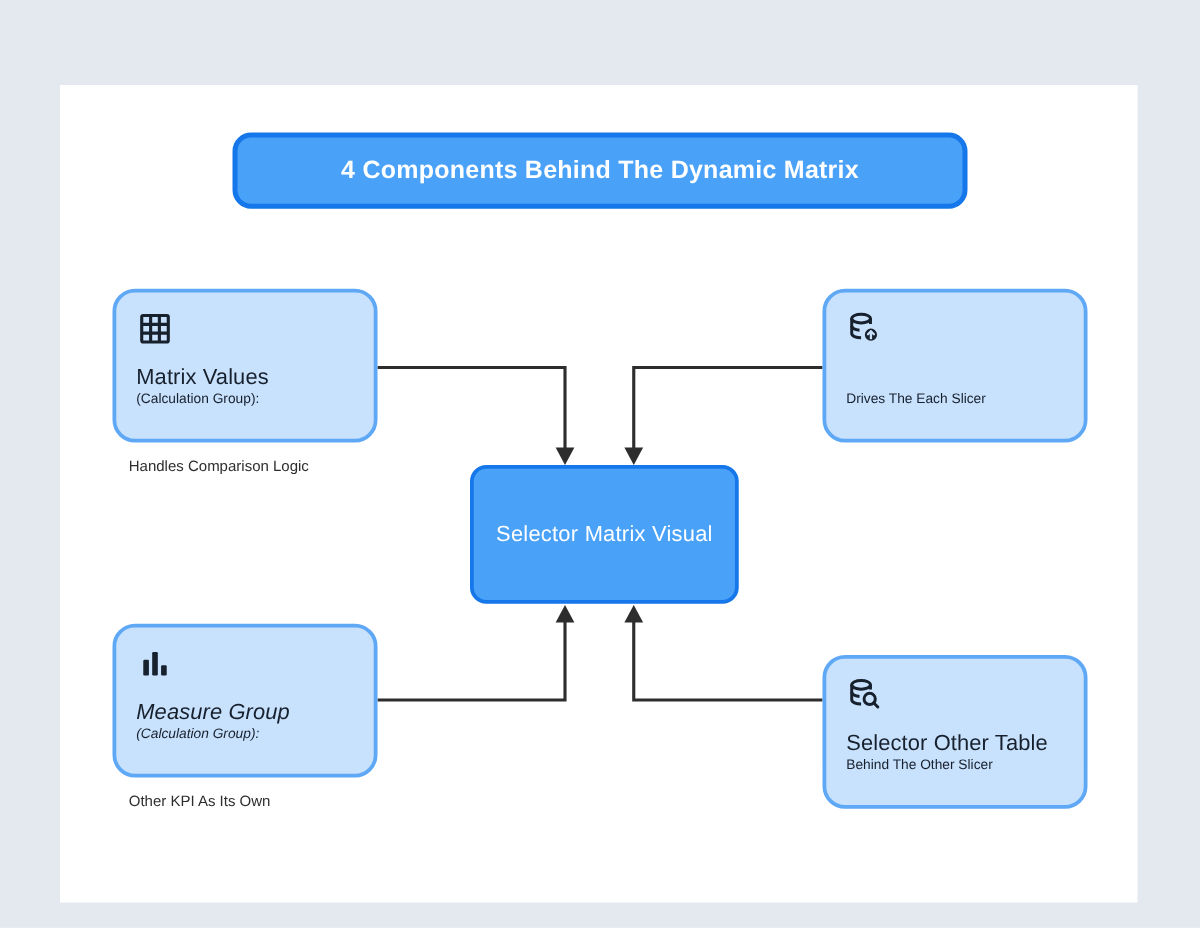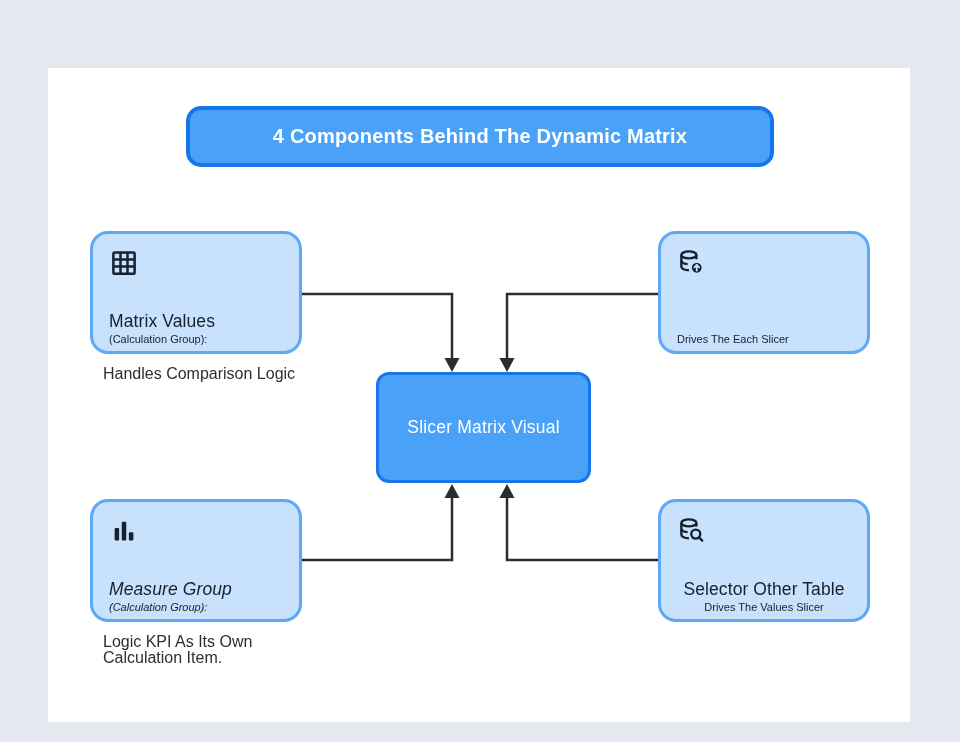--- a/index.html
+++ b/index.html
@@ -45,21 +45,21 @@
     letter-spacing: 0.2px;
   }
   .node {
     position: absolute;
     width: 212px;
     height: 123px;
     box-sizing: border-box;
     background: #c8e1fc;
     border: 3px solid #5fa8f6;
     border-radius: 18px;
-    padding: 14px 16px 4px 16px;
+    padding: 14px 16px 24px 16px;
     display: flex;
     flex-direction: column;
   }
   .node .icon { width: 30px; height: 30px; flex: 0 0 auto; }
   .node .texts { margin-top: auto; }
   .node .node-title {
     font-size: 17.5px;
     font-weight: 500;
     color: #17202d;
     line-height: 1.15;
@@ -68,21 +68,21 @@
   .node .node-subtitle {
     font-size: 11px;
     font-weight: 400;
     color: #17202d;
     line-height: 1.25;
     margin-top: 2px;
   }
   .node-tl { left: 42px;  top: 163px; }
   .node-tr { left: 610px; top: 163px; }
   .node-bl { left: 42px;  top: 431px; font-style: italic; }
-  .node-br { left: 610px; top: 431px; text-align: center; }
+  .node-br { left: 610px; top: 456px; }
   .center-box {
     position: absolute;
     left: 328px;
     top: 304px;
     width: 215px;
     height: 111px;
     box-sizing: border-box;
     background: #4aa1f8;
     border: 3px solid #1577e9;
     border-radius: 13px;
@@ -92,21 +92,21 @@
   }
   .center-box span {
     color: #ffffff;
     font-size: 17.5px;
     font-weight: 500;
     letter-spacing: 0.2px;
   }
   .caption {
     position: absolute;
     width: 230px;
-    font-size: 16px;
+    font-size: 12px;
     color: #2e2e2e;
     line-height: 15.5px;
   }
   .caption-1 { left: 55px; top: 298px; }
   .caption-2 { left: 55px; top: 566px; }
   .connectors {
     position: absolute;
     left: 0; top: 0;
     width: 862px;
     height: 654px;
@@ -193,30 +193,29 @@
           <ellipse cx="9.5" cy="5.5" rx="6" ry="2.8"></ellipse>
           <path d="M3.5,5.5 V15 a6,2.8 0 0 0 6,2.8"></path>
           <path d="M15.5,5.5 V8.5"></path>
           <path d="M3.5,10.2 a6,2.8 0 0 0 5,2.7"></path>
           <circle cx="15" cy="14.5" r="3.6"></circle>
           <line x1="17.8" y1="17.3" x2="20.2" y2="19.7" stroke-linecap="round"></line>
         </svg>
       </span>
       <div class="texts">
         <div class="node-title">Selector Other Table</div>
-        <div class="node-subtitle">Drives The Values Slicer</div>
+        <div class="node-subtitle">Behind The Other Slicer</div>
       </div>
     </div>
 
     <div class="center-box">
-      <span>Slicer Matrix Visual</span>
+      <span>Selector Matrix Visual</span>
     </div>
 
     <div class="caption caption-1">
       <div>Handles Comparison Logic</div>
     </div>
     <div class="caption caption-2">
-      <div>Logic KPI As Its Own</div>
-      <div>Calculation Item.</div>
+      <div>Other KPI As Its Own</div>
     </div>
 
   </div>
 </div>
 
 </body></html>

